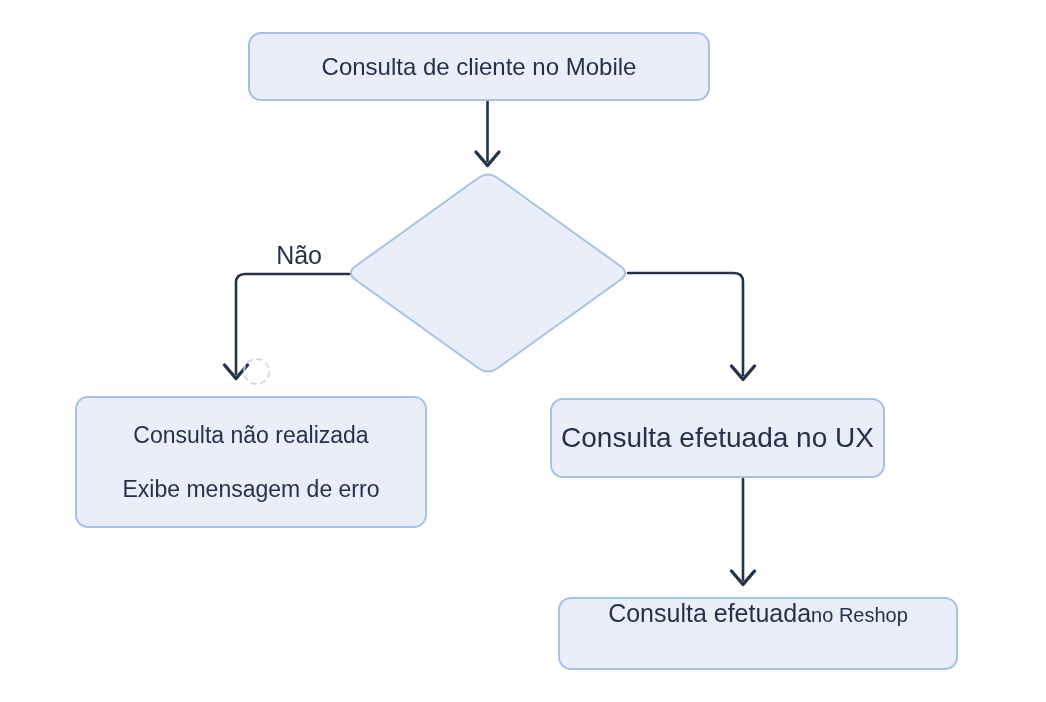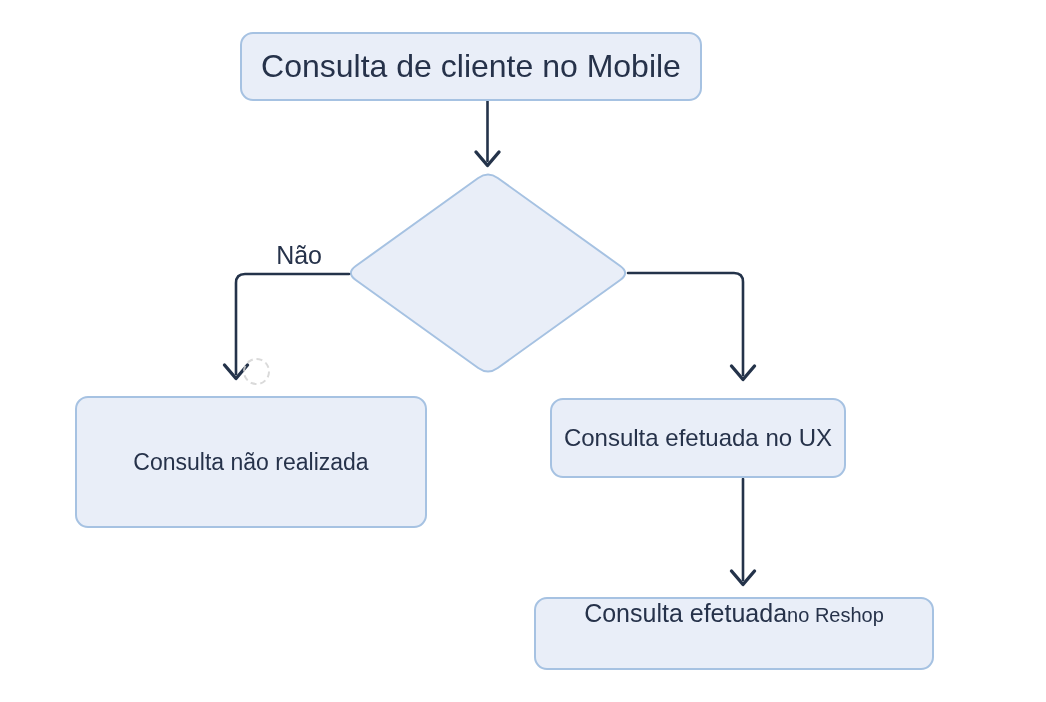--- a/index.html
+++ b/index.html
@@ -30,25 +30,25 @@
     border:2px solid var(--node-border);
     border-radius:13px;
     display:flex;
     flex-direction:column;
     align-items:center;
     justify-content:center;
     text-align:center;
     color:var(--text);
   }
   .node .line{display:block;}
-  #node-start{left:240px;top:32px;width:462px;height:69px;font-size:32px;}
+  #node-start{left:248px;top:32px;width:462px;height:69px;font-size:24px;}
   #node-error{left:75px;top:396px;width:352px;height:132px;font-size:23px;}
   #node-error .line{line-height:54px;}
-  #node-ux{left:550px;top:398px;width:296px;height:80px;font-size:24px;}
-  #node-reshop{left:534px;top:597px;width:400px;height:73px;font-size:25px;flex-direction:row;align-items:baseline;justify-content:center;gap:0;}
+  #node-ux{left:550px;top:398px;width:335px;height:80px;font-size:28px;}
+  #node-reshop{left:558px;top:597px;width:400px;height:73px;font-size:25px;flex-direction:row;align-items:baseline;justify-content:center;gap:0;}
   #node-reshop .label-secondary{font-size:20px;margin-left:0;}
   .decision-label{
     position:absolute;left:388px;top:233px;width:200px;
     font-size:24px;line-height:39px;text-align:center;color:var(--text);
   }
   .branch-label{
     position:absolute;left:258px;top:241px;width:64px;
     font-size:25px;text-align:right;color:var(--text);
   }
   .hint-circle{
@@ -83,20 +83,21 @@
     <span class="line">Consulta de cliente no Mobile</span>
   </div>
 
 
   <div class="branch-label">Não</div>
 
   <div class="hint-circle"></div>
 
   <div class="node" id="node-error">
     <span class="line">Consulta não realizada</span>
+    <span class="line">Exibe mensagem de erro</span>
   </div>
 
   <div class="node" id="node-ux">
     <span class="line">Consulta efetuada no UX</span>
   </div>
 
   <div class="node" id="node-reshop">
     <span class="label-primary">Consulta efetuada</span>
     <span class="label-secondary">no Reshop</span>
   </div>

